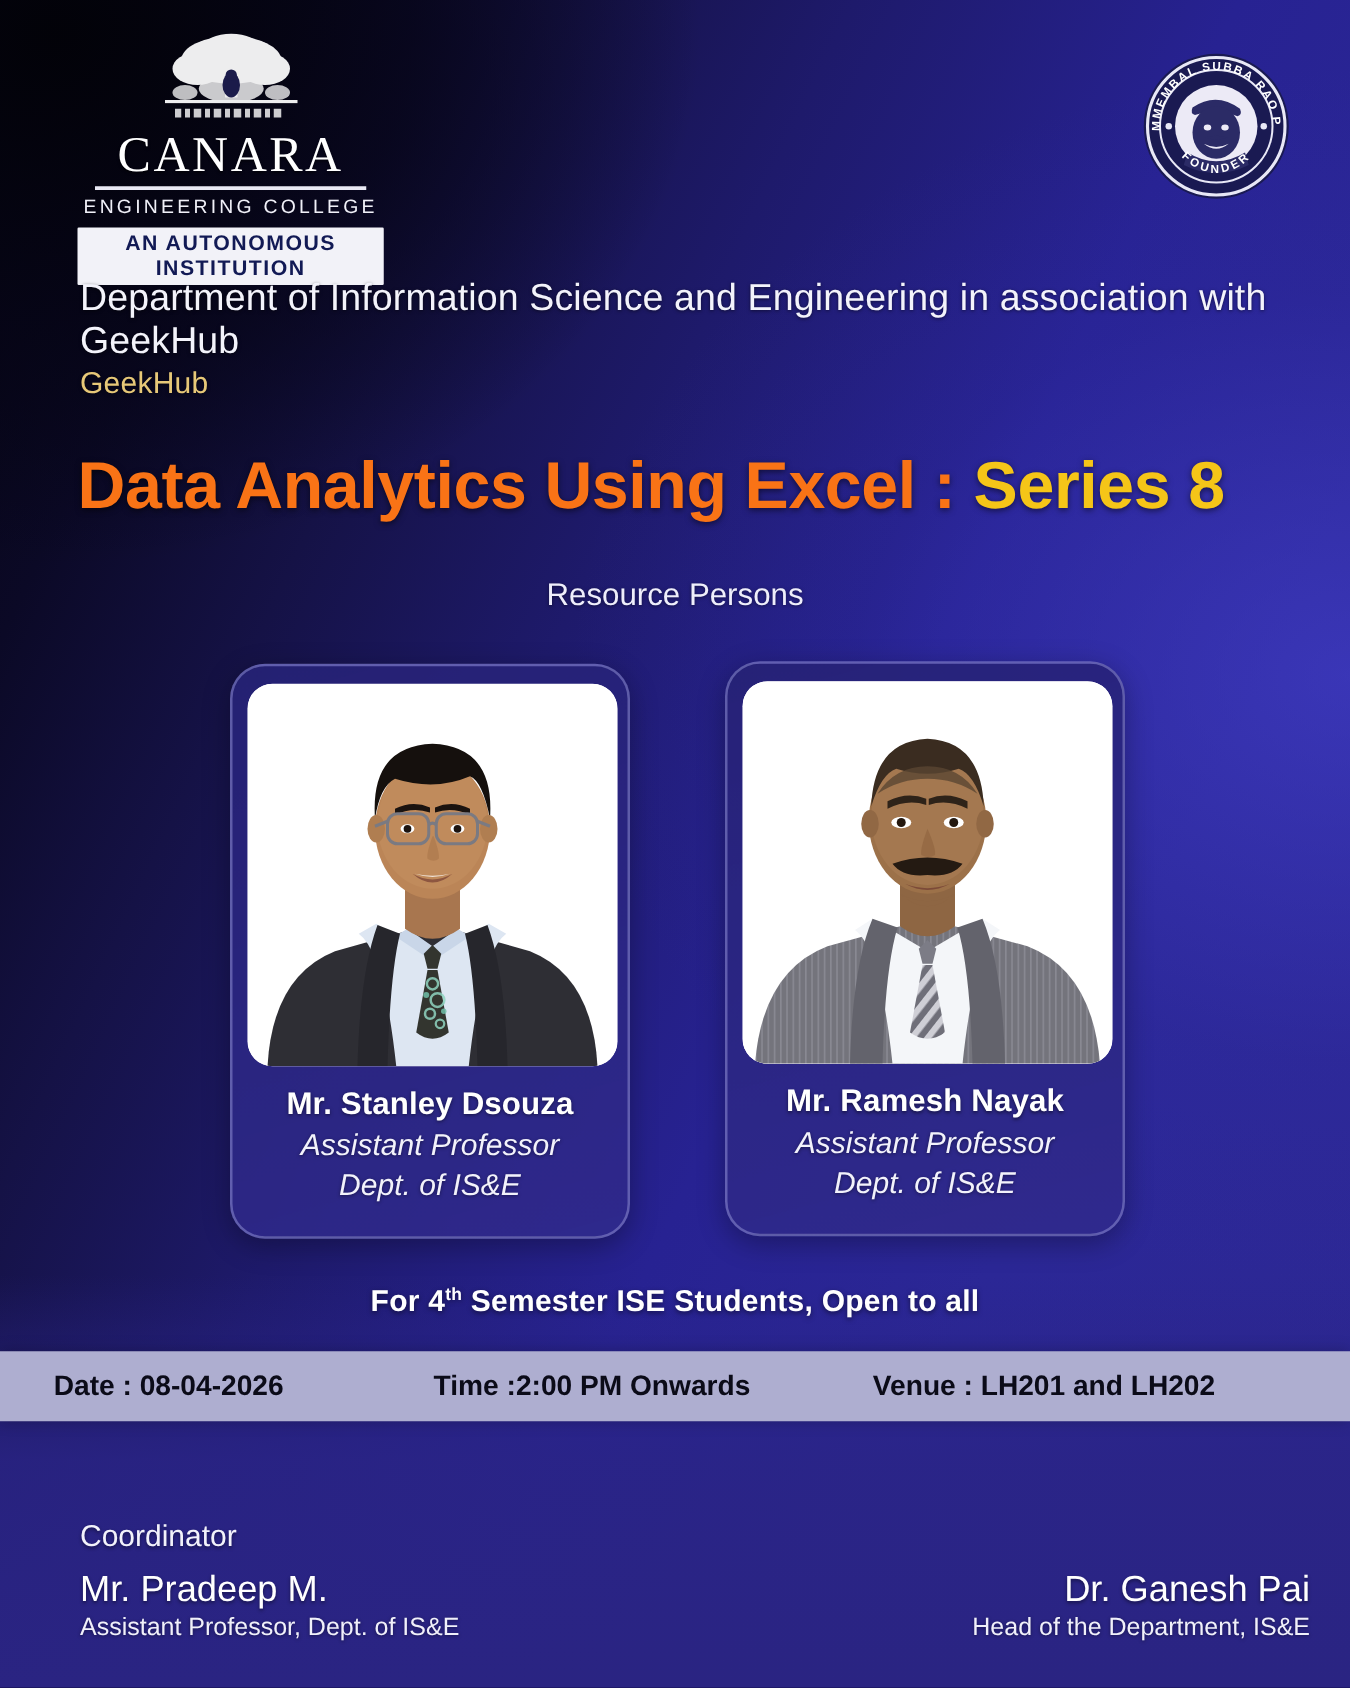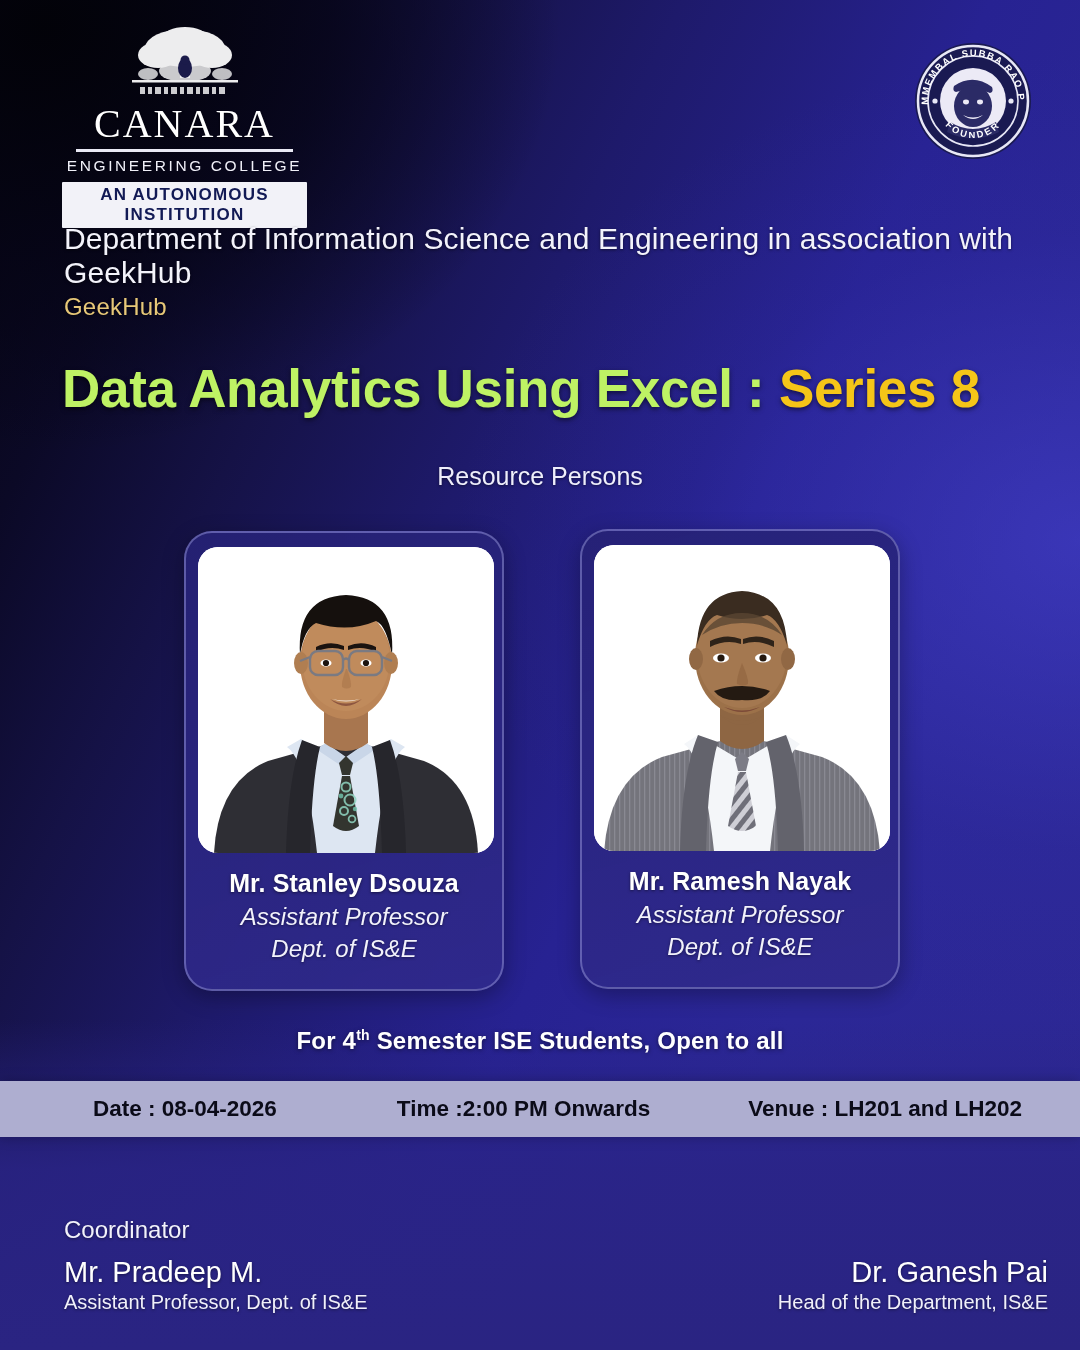--- a/index.html
+++ b/index.html
@@ -66,21 +66,21 @@
   #presents {
     position:absolute; left:64px; top:293px; z-index:6;
     font-size:24px; color:#e7c878; letter-spacing:0.2px;
     text-shadow:0 1px 3px rgba(0,0,0,0.5);
   }
   #main-title {
     position:absolute; left:62px; top:358px; z-index:6;
     font-size:53px; font-weight:bold; letter-spacing:-0.3px; white-space:nowrap;
     text-shadow:0 2px 5px rgba(0,0,0,0.55);
   }
-  #main-title .white { color:#bef264; }
+  #main-title .white { color:#f97316; }
   #main-title .gold  { color:#f5c518; }
   #resource-label {
     position:absolute; top:462px; left:0; width:100%; text-align:center; z-index:6;
     font-size:25px; color:#eeeefb; text-shadow:0 1px 3px rgba(0,0,0,0.5);
   }
 
   
   #speakers { position:absolute; top:531px; left:0; width:100%; height:470px; z-index:6; }
   .card {
     position:absolute; width:320px; height:460px;
@@ -118,21 +118,21 @@
   
   #info-bar {
     position:absolute; top:1081px; left:0; width:100%; height:56px; z-index:7;
     background:#aeaed0;
     display:flex; align-items:center;
     box-shadow:0 0 12px rgba(0,0,0,0.25);
   }
   .info-item {
     font-size:22.5px; font-weight:bold; color:#0b0b18; white-space:nowrap;
   }
-  #info-date  { margin-left:93px; }
+  #info-date  { margin-left:43px; }
   #info-time  { margin-left:120px; }
   #info-venue { margin-left:98px; }
 
   
   #footer { position:absolute; left:0; bottom:0; width:100%; height:200px; z-index:6; }
   #coord-block { position:absolute; left:64px; bottom:36px; }
   #coord-label { font-size:24px; color:#f2f2fb; margin-bottom:12px; text-shadow:0 1px 3px rgba(0,0,0,0.45); }
   #coord-name  { font-size:29px; color:#ffffff; text-shadow:0 1px 3px rgba(0,0,0,0.45); }
   #coord-role  { font-size:20px; color:#f0f0fa; margin-top:2px; text-shadow:0 1px 3px rgba(0,0,0,0.45); }
   #hod-block { position:absolute; right:32px; bottom:36px; text-align:right; }

